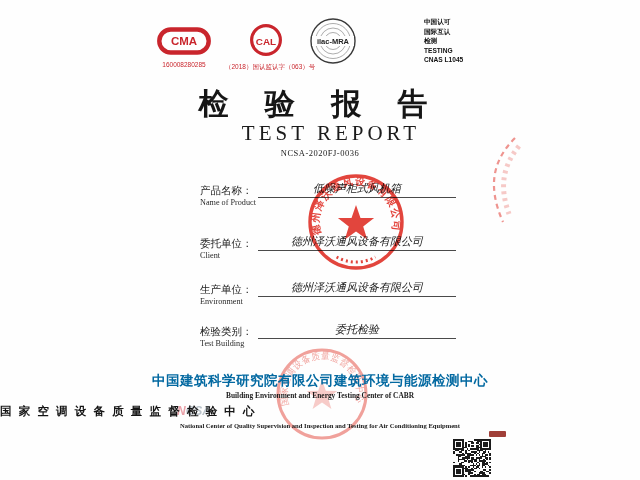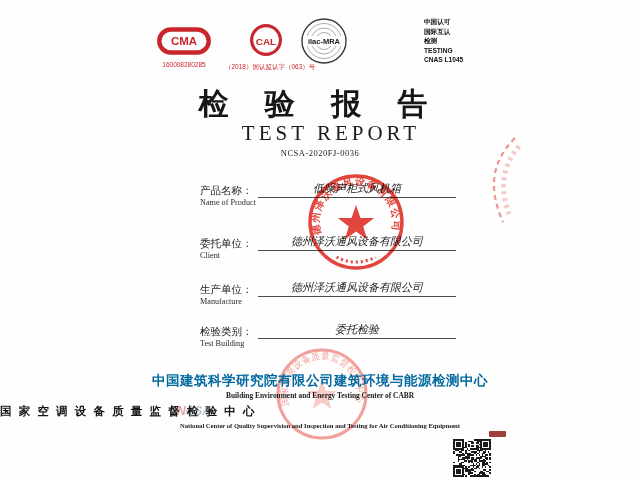--- a/index.html
+++ b/index.html
@@ -67,21 +67,21 @@
   </div>
 
   <div class="logo-block" style="left:225px;top:22px;width:82px;">
     <svg width="36" height="36" viewBox="0 0 40 40">
       <circle cx="20" cy="20" r="16" fill="none" stroke="var(--logo-red)" stroke-width="3.5"></circle>
       <text x="20" y="25" text-anchor="middle" font-size="11" font-weight="bold" fill="var(--logo-red)">CAL</text>
     </svg>
     <div class="logo-caption">（2018）国认监认字（063）号</div>
   </div>
 
-  <div class="logo-block" style="left:300px;top:17px;width:48px;">
+  <div class="logo-block" style="left:309px;top:17px;width:48px;">
     <svg width="48" height="48" viewBox="0 0 48 48">
       <circle cx="24" cy="24" r="22" fill="none" stroke="#3a3a3a" stroke-width="1.4"></circle>
       <circle cx="24" cy="24" r="17.5" fill="none" stroke="#8a8a8a" stroke-width="0.7"></circle>
       <circle cx="24" cy="24" r="13" fill="none" stroke="#8a8a8a" stroke-width="0.7"></circle>
       <circle cx="24" cy="24" r="8.5" fill="none" stroke="#8a8a8a" stroke-width="0.7"></circle>
       <circle cx="24" cy="24" r="4" fill="none" stroke="#8a8a8a" stroke-width="0.7"></circle>
       <rect x="3" y="19" width="42" height="10" fill="#fefefe"></rect>
       <text x="24" y="27" text-anchor="middle" font-size="7.5" font-weight="bold" fill="#222">ilac-MRA</text>
     </svg>
   </div>
@@ -110,21 +110,21 @@
   <div class="field" style="top:234px;">
     <div class="f-zh">委托单位：</div>
     <div class="f-en">Client</div>
     <div class="f-line">
       <span class="f-val">德州泽沃通风设备有限公司</span>
     </div>
   </div>
 
   <div class="field" style="top:280px;">
     <div class="f-zh">生产单位：</div>
-    <div class="f-en">Manufacture</div>
+    <div class="f-en">Environment</div>
     <div class="f-line">
       <span class="f-val">德州泽沃通风设备有限公司</span>
     </div>
   </div>
 
   <div class="field" style="top:322px;">
     <div class="f-zh">检验类别：</div>
     <div class="f-en">Test Building</div>
     <div class="f-line">
       <span class="f-val">委托检验</span>

